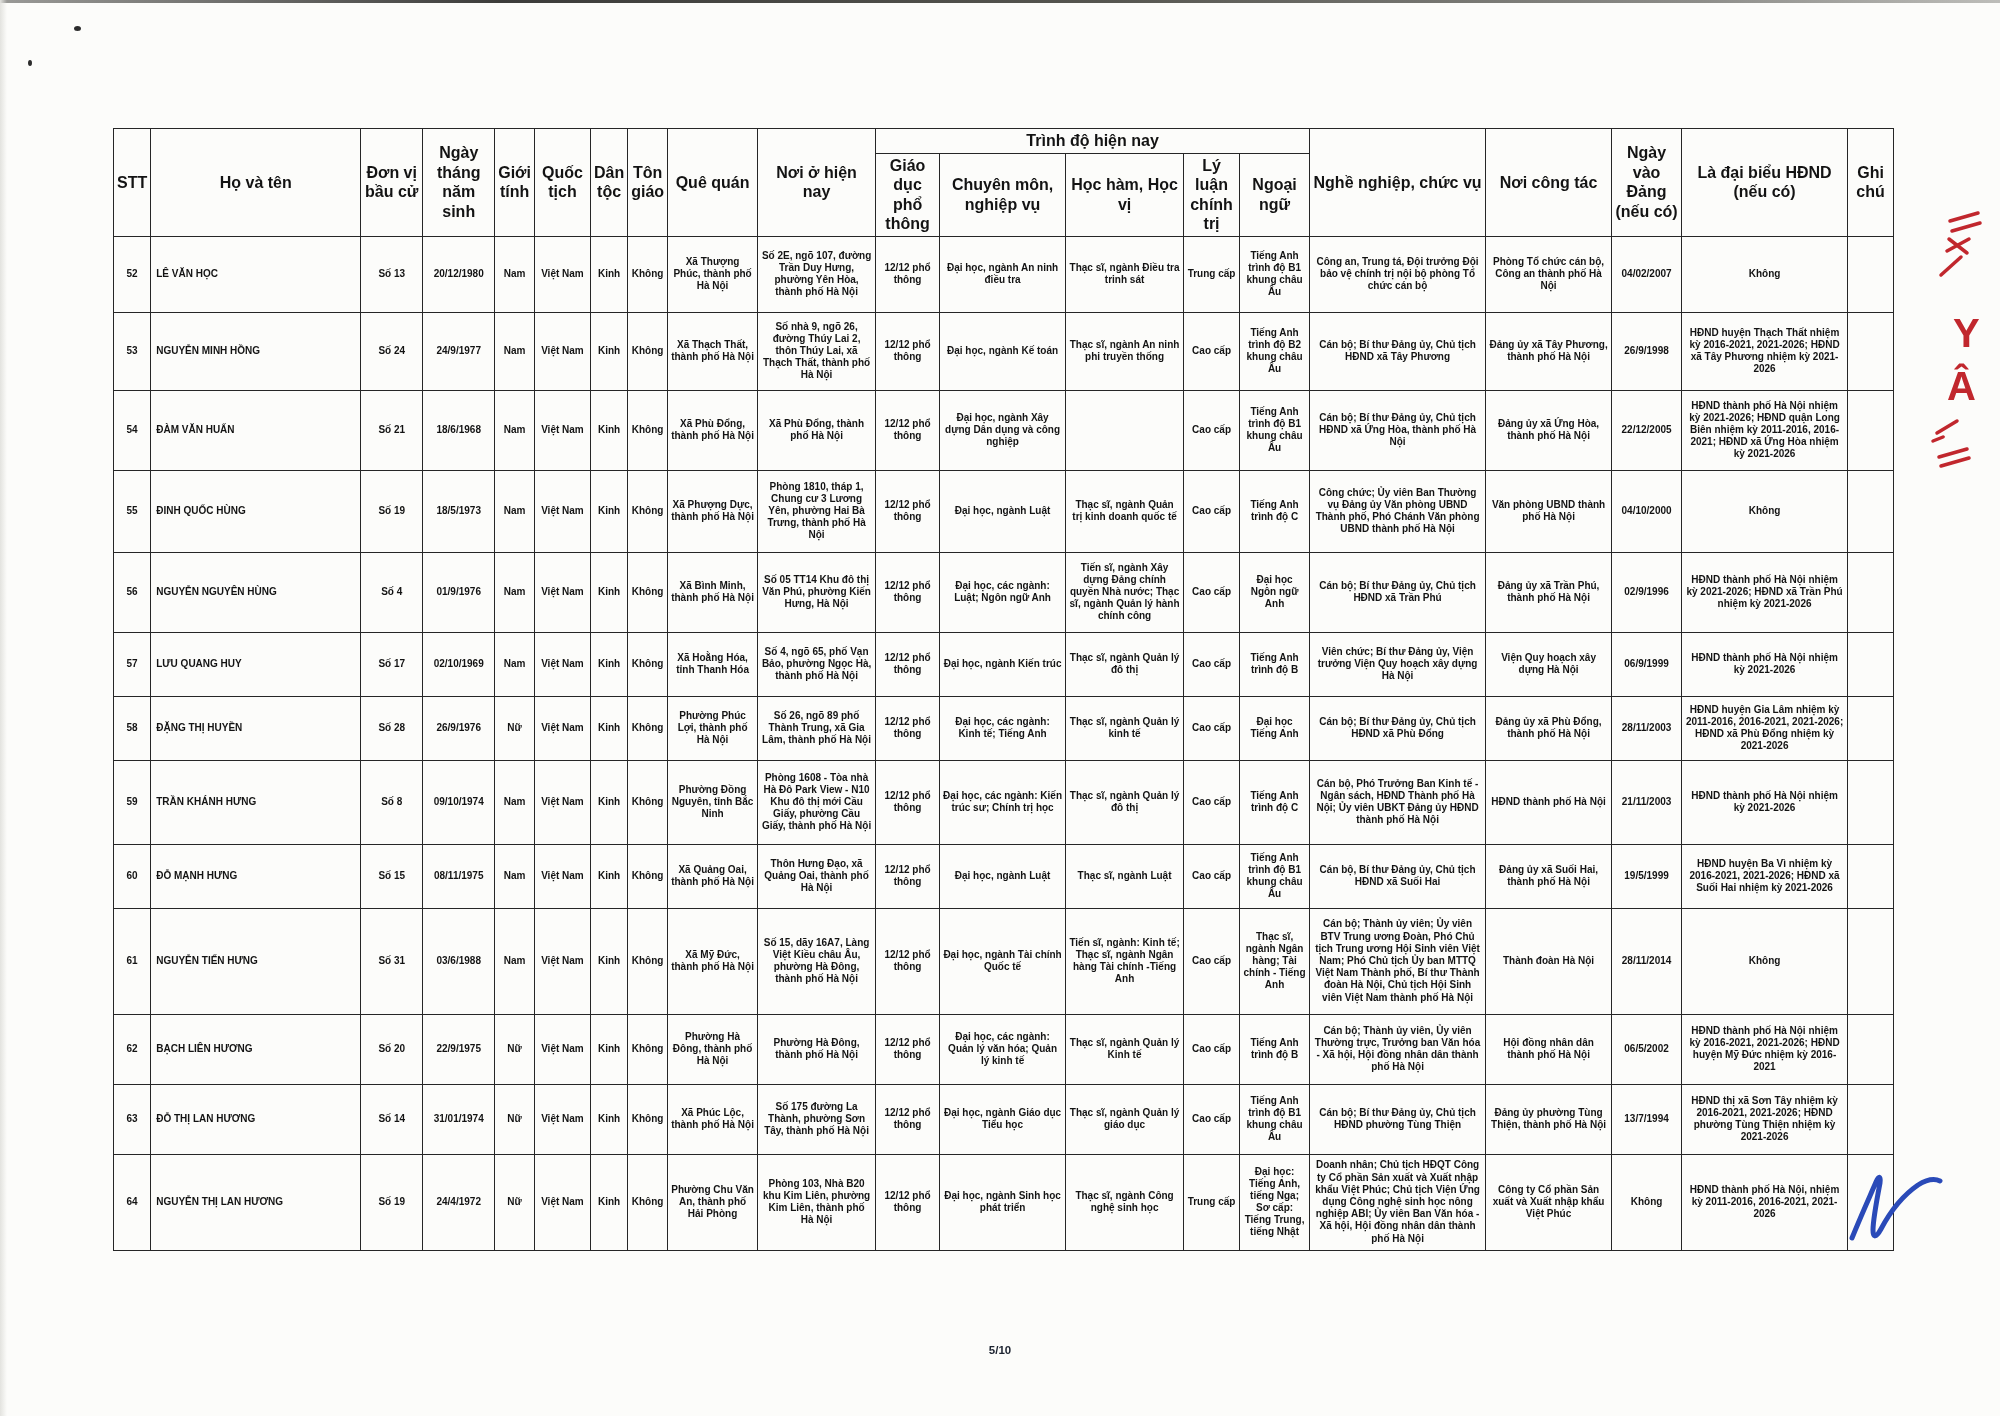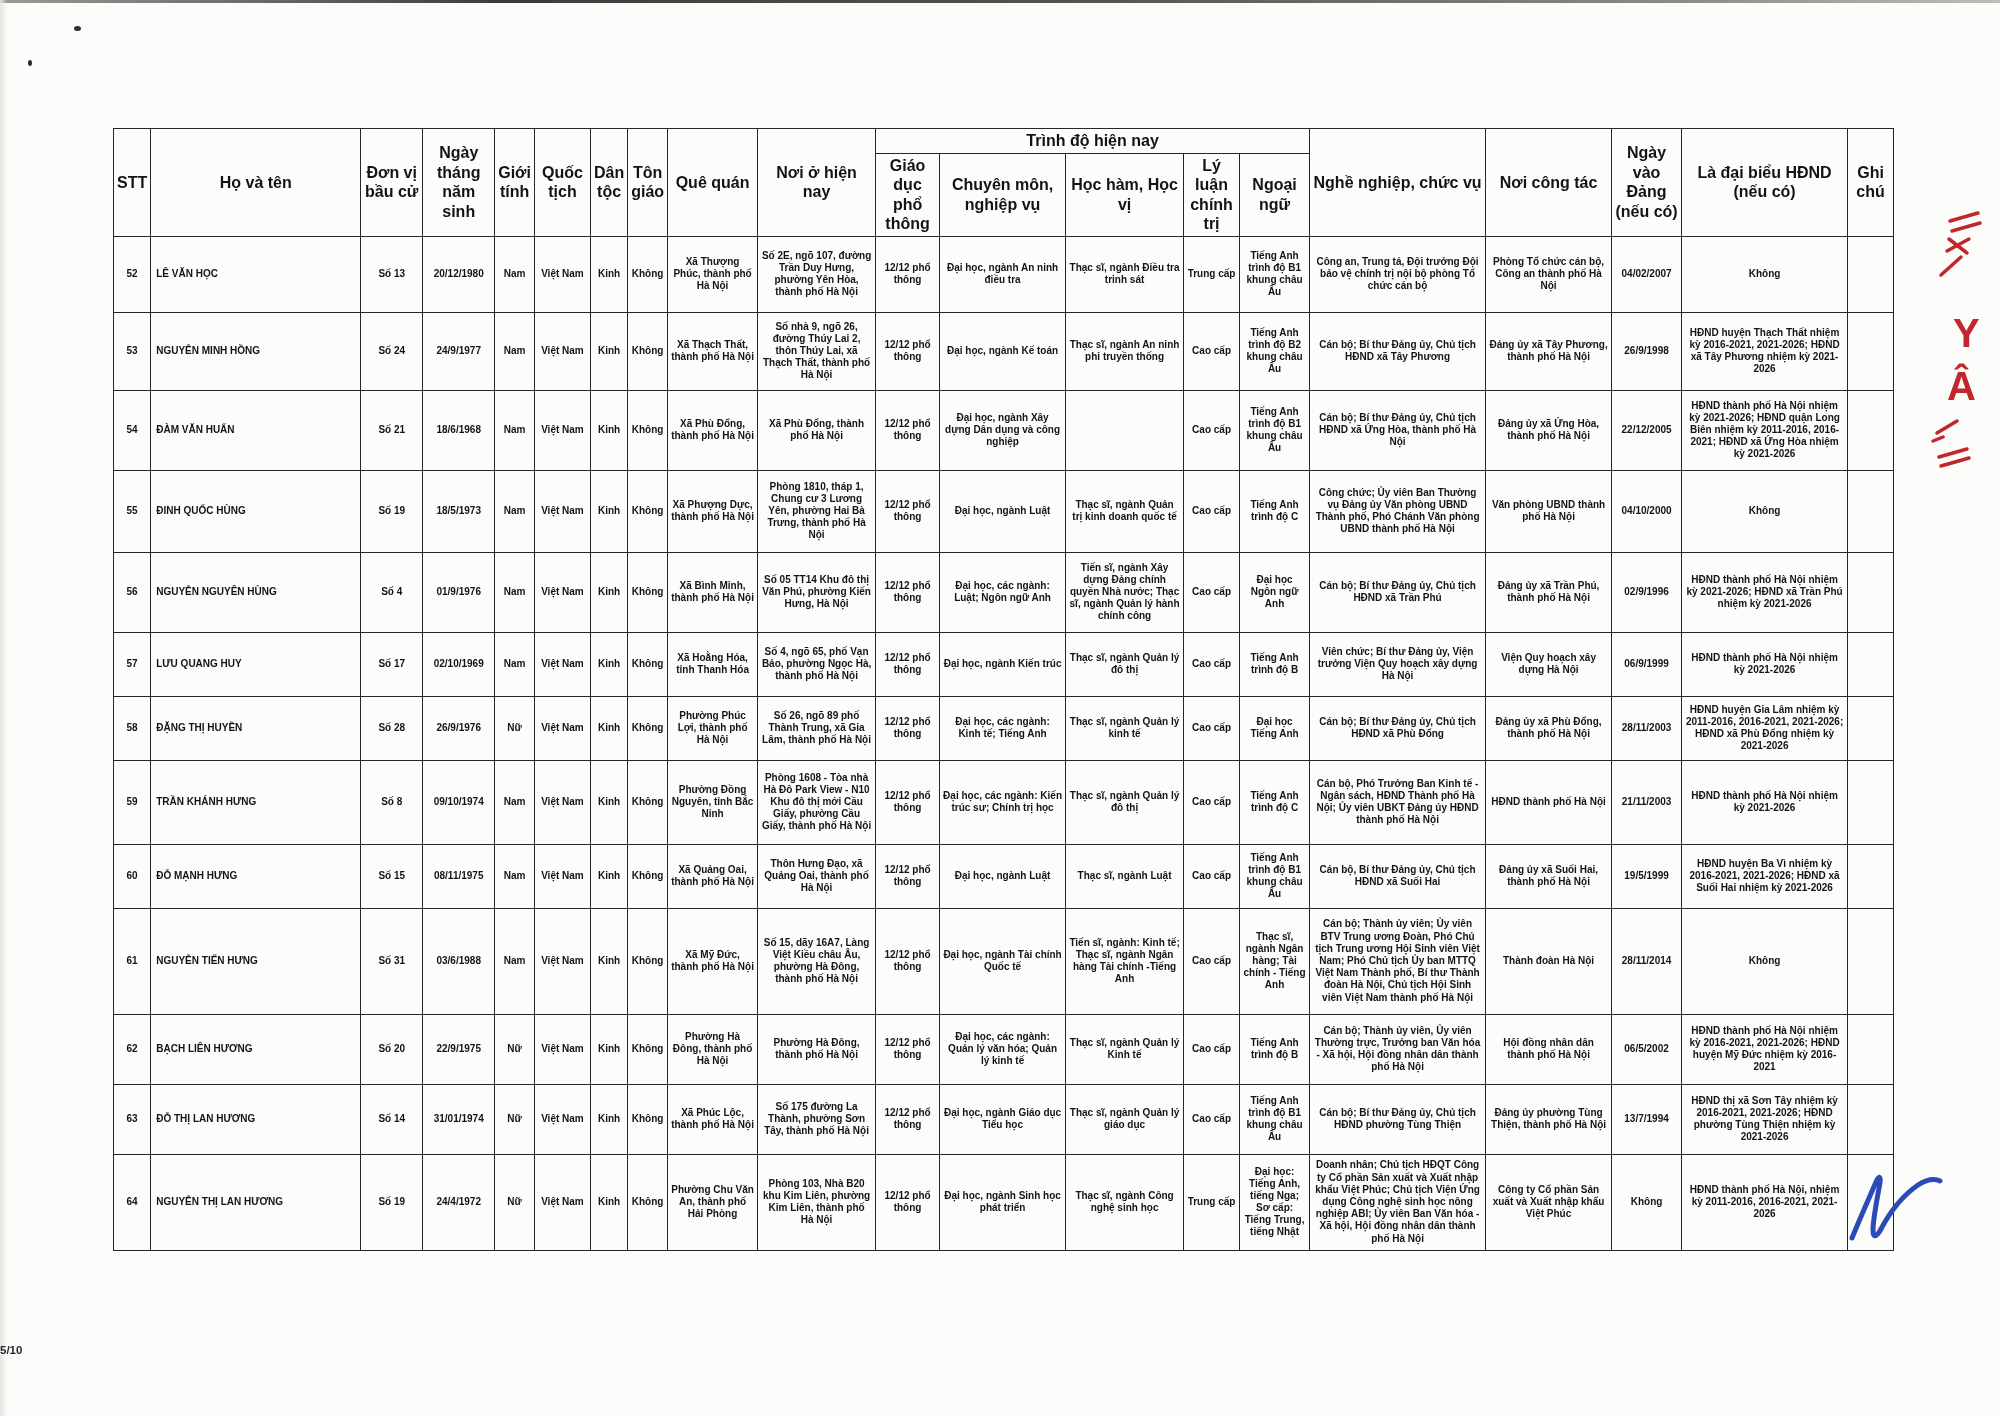--- a/index.html
+++ b/index.html
@@ -25,21 +25,21 @@
   .doc-table th,.doc-table td{
     border:1.6px solid #262626;
     padding:2px 3px;
     font-size:10px;line-height:1.22;color:#131313;
     font-weight:600;text-align:center;vertical-align:middle;
     overflow:hidden;word-wrap:break-word;
   }
   .doc-table th{font-weight:700;font-size:16px;}
   .doc-table td.name-cell{text-align:left;padding-left:5px;}
   .page-footer{
-    position:absolute;left:0;top:1344px;width:2000px;
+    position:absolute;left:0;top:1344px;width:2000px;text-align:center;
     font-size:11.5px;font-weight:700;color:#1c2330;
   }
   .red-annots{position:absolute;left:1895px;top:195px;}
   .blue-sign{position:absolute;left:1840px;top:1160px;}
 </style>
 </head>
 <body>
 
 <div class="scan-top-line"></div>
 <div class="scan-left-strip"></div>

